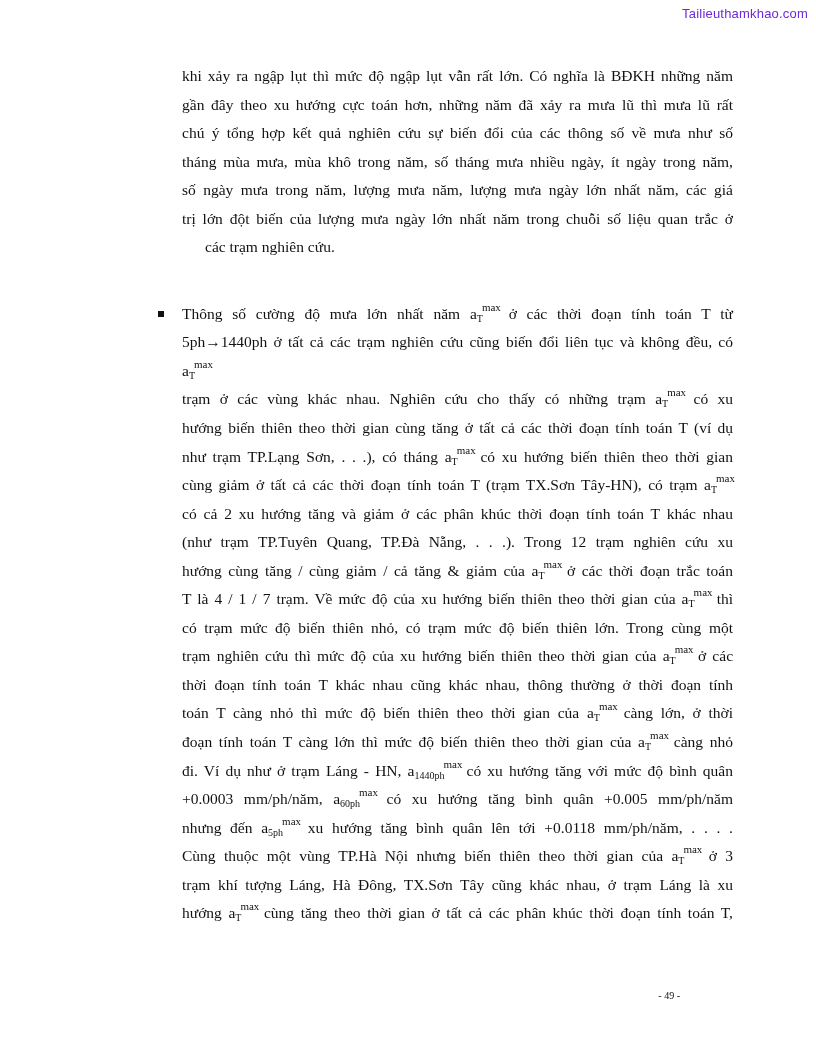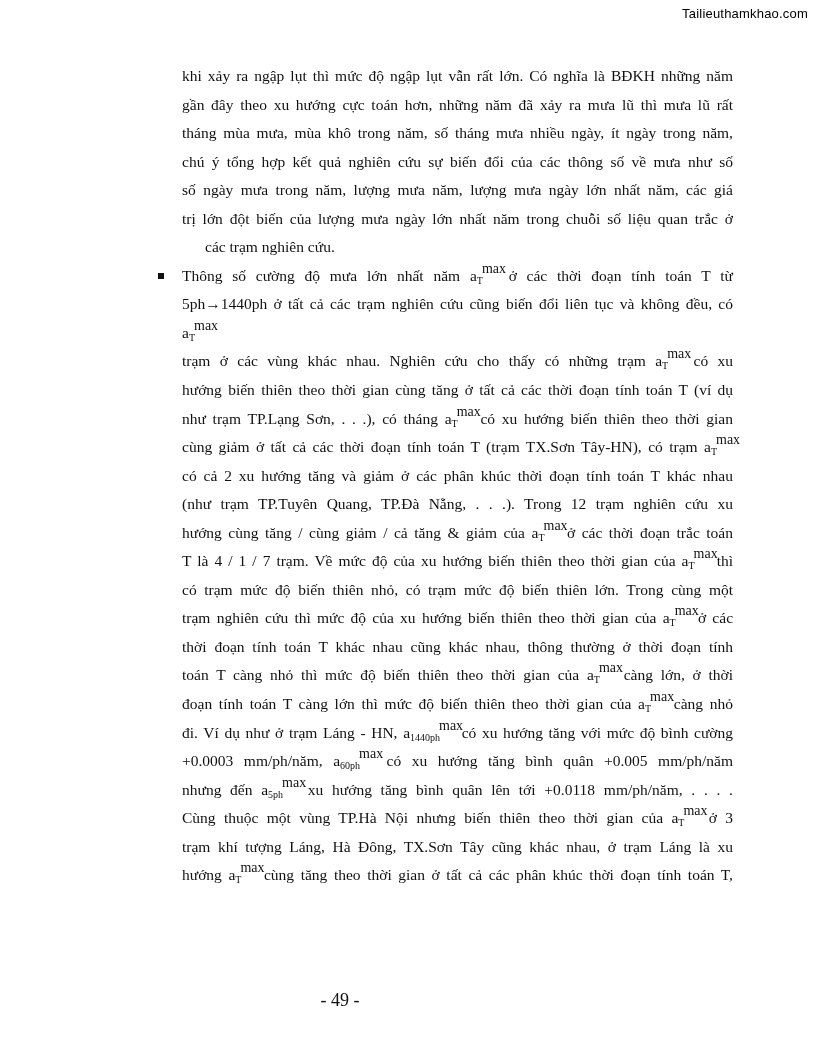--- a/index.html
+++ b/index.html
@@ -1,42 +1,42 @@
 <!DOCTYPE html>
 <html><head>
 <meta charset="utf-8">
 <style>
   html, body { margin: 0; padding: 0; background: #ffffff; }
   body { width: 816px; height: 1056px; position: relative; overflow: hidden;
          font-family: "Liberation Serif", "DejaVu Serif", serif; color: #111; }
   .watermark { position: absolute; top: 6px; right: 8px; font-family: "Liberation Sans", "DejaVu Sans", sans-serif;
-               font-size: 13px; color: #000000; letter-spacing: 0.2px; }
+               font-size: 13px; color: #6d28d9; letter-spacing: 0.2px; }
   .page { position: absolute; left: 182px; top: 62px; width: 551px; }
   .line { height: 28.55px; line-height: 28.55px; font-size: 15.5px; white-space: nowrap;
           text-align: justify; text-align-last: justify; }
   .line.last { text-align-last: left; margin-left: 23px; }
-  .bullet-row { position: relative; }
+  .bullet-row { position: relative; margin-top: 38px; }
   .bullet { position: absolute; left: -24px; top: 11px; width: 6px; height: 6px; background: #111; }
-  sup { font-size: 14px; vertical-align: 0; position: relative; top: -7px; }
+  sup { font-size: 11px; vertical-align: 0; position: relative; top: -7px; }
   sub { font-size: 10px; vertical-align: 0; position: relative; top: 3px; }
   .sx { display: inline-block; position: relative; }
   .sx sup { position: absolute; top: -7px; left: 100%; margin-left: -1px; }
-  .page-number { position: absolute; top: 990px; left: 0; width: 680px; text-align: center; font-size: 18px; }
+  .page-number { position: absolute; top: 990px; left: 0; width: 680px; text-align: right; font-size: 10px; }
 </style>
 </head>
 <body>
 
 <div class="watermark">Tailieuthamkhao.com</div>
 
 <div class="page">
   <div>
     <div class="line">khi xảy ra ngập lụt thì mức độ ngập lụt vẫn rất lớn. Có nghĩa là BĐKH những năm</div>
     <div class="line">gần đây theo xu hướng cực toán hơn, những năm đã xảy ra mưa lũ thì mưa lũ rất</div>
+    <div class="line">chú ý tổng hợp kết quả nghiên cứu sự biến đổi của các thông số về mưa như số</div>
     <div class="line">tháng mùa mưa, mùa khô trong năm, số tháng mưa nhiều ngày, ít ngày trong năm,</div>
-    <div class="line">chú ý tổng hợp kết quả nghiên cứu sự biến đổi của các thông số về mưa như số</div>
     <div class="line">số ngày mưa trong năm, lượng mưa năm, lượng mưa ngày lớn nhất năm, các giá</div>
     <div class="line">trị lớn đột biến của lượng mưa ngày lớn nhất năm trong chuỗi số liệu quan trắc ở</div>
     <div class="line last">các trạm nghiên cứu.</div>
   </div>
 
   <div>
     <div class="line bullet-row">
       <span class="bullet"></span><span>Thông số cường độ mưa lớn nhất năm </span><span class="sx"><span>a</span><sub>T</sub><sup>max</sup></span><span style="display:inline-block;width:16px"></span><span> ở các thời đoạn tính toán T từ</span>
     </div>
     <div class="line">5ph→1440ph ở tất cả các trạm nghiên cứu cũng biến đổi liên tục và không đều, có</div>
@@ -47,21 +47,21 @@
     <div class="line"><span>cùng giảm ở tất cả các thời đoạn tính toán T (trạm TX.Sơn Tây-HN), có trạm </span><span class="sx"><span>a</span><sub>T</sub><sup>max</sup></span><span style="display:inline-block;width:16px"></span></div>
     <div class="line">có cả 2 xu hướng tăng và giảm ở các phân khúc thời đoạn tính toán T khác nhau</div>
     <div class="line">(như trạm TP.Tuyên Quang, TP.Đà Nẵng, . . .). Trong 12 trạm nghiên cứu xu</div>
     <div class="line"><span>hướng cùng tăng / cùng giảm / cả tăng &amp; giảm của </span><span class="sx"><span>a</span><sub>T</sub><sup>max</sup></span><span style="display:inline-block;width:16px"></span><span> ở các thời đoạn trắc toán</span></div>
     <div class="line"><span>T là 4 / 1 / 7 trạm. Về mức độ của xu hướng biến thiên theo thời gian của </span><span class="sx"><span>a</span><sub>T</sub><sup>max</sup></span><span style="display:inline-block;width:16px"></span><span> thì</span></div>
     <div class="line">có trạm mức độ biến thiên nhỏ, có trạm mức độ biến thiên lớn. Trong cùng một</div>
     <div class="line"><span>trạm nghiên cứu thì mức độ của xu hướng biến thiên theo thời gian của </span><span class="sx"><span>a</span><sub>T</sub><sup>max</sup></span><span style="display:inline-block;width:16px"></span><span> ở các</span></div>
     <div class="line">thời đoạn tính toán T khác nhau cũng khác nhau, thông thường ở thời đoạn tính</div>
     <div class="line"><span>toán T càng nhỏ thì mức độ biến thiên theo thời gian của </span><span class="sx"><span>a</span><sub>T</sub><sup>max</sup></span><span style="display:inline-block;width:16px"></span><span> càng lớn, ở thời</span></div>
     <div class="line"><span>đoạn tính toán T càng lớn thì mức độ biến thiên theo thời gian của </span><span class="sx"><span>a</span><sub>T</sub><sup>max</sup></span><span style="display:inline-block;width:16px"></span><span> càng nhỏ</span></div>
-    <div class="line"><span>đi. Ví dụ như ở trạm Láng - HN, </span><span class="sx"><span>a</span><sub>1440ph</sub><sup>max</sup></span><span style="display:inline-block;width:16px"></span><span> có xu hướng tăng với mức độ bình cường</span></div>
+    <div class="line"><span>đi. Ví dụ như ở trạm Láng - HN, </span><span class="sx"><span>a</span><sub>1440ph</sub><sup>max</sup></span><span style="display:inline-block;width:16px"></span><span> có xu hướng tăng với mức độ bình quân</span></div>
     <div class="line"><span>+0.0003 mm/ph/năm, </span><span class="sx"><span>a</span><sub>60ph</sub><sup>max</sup></span><span style="display:inline-block;width:16px"></span><span> có xu hướng tăng bình quân +0.005 mm/ph/năm</span></div>
     <div class="line"><span>nhưng đến </span><span class="sx"><span>a</span><sub>5ph</sub><sup>max</sup></span><span style="display:inline-block;width:16px"></span><span> xu hướng tăng bình quân lên tới +0.0118 mm/ph/năm, . . . .</span></div>
     <div class="line"><span>Cùng thuộc một vùng TP.Hà Nội nhưng biến thiên theo thời gian của </span><span class="sx"><span>a</span><sub>T</sub><sup>max</sup></span><span style="display:inline-block;width:16px"></span><span> ở 3</span></div>
     <div class="line">trạm khí tượng Láng, Hà Đông, TX.Sơn Tây cũng khác nhau, ở trạm Láng là xu</div>
     <div class="line"><span>hướng </span><span class="sx"><span>a</span><sub>T</sub><sup>max</sup></span><span style="display:inline-block;width:16px"></span><span> cùng tăng theo thời gian ở tất cả các phân khúc thời đoạn tính toán T,</span></div>
   </div>
 </div>
 
 <div class="page-number">- 49 -</div>
 

